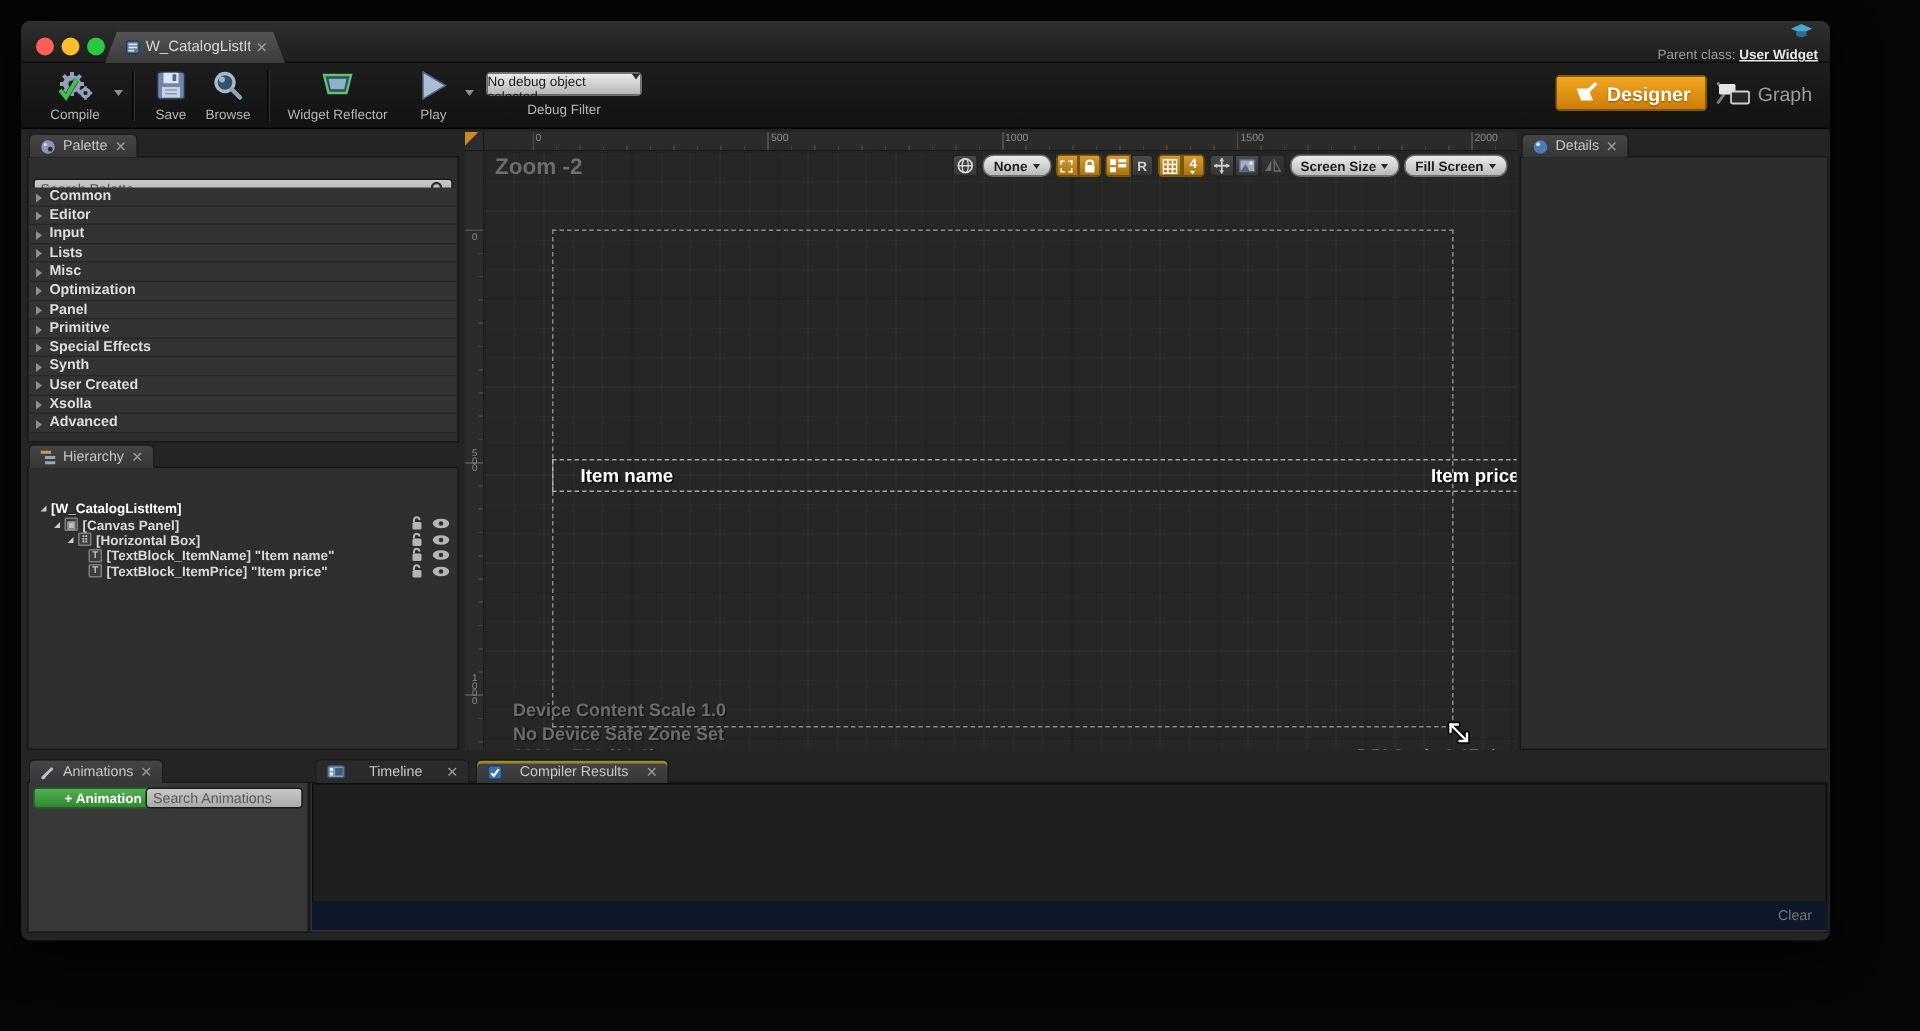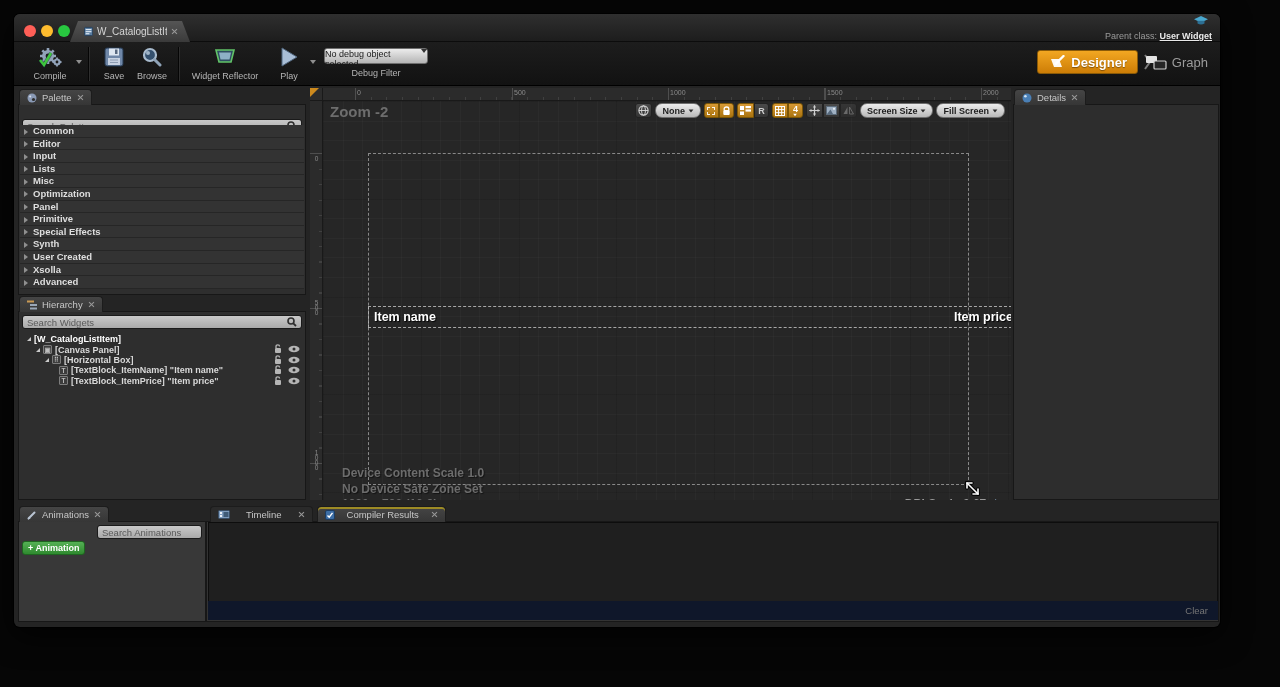--- a/index.html
+++ b/index.html
@@ -135,37 +135,37 @@
   .btn-light { height:15px; padding:0 6px; border-radius:7px;
                background:linear-gradient(#ececec,#b9b9b9); border:1px solid #6e6e6e;
                display:flex; align-items:center; gap:3px; }
   .btn-light span { font-size:9px; font-weight:bold; color:#1d1d1d; }
   .btn-light .caret { border-top-color:#2a2a2a; transform:scale(.8); }
   .dash-outer { left:45px; top:52px; width:601px; height:332px;
                 border:1px dashed rgba(190,190,190,.65); }
   .dash-hbox { left:45px; top:205px; width:649px; height:22px;
                border:1px dashed rgba(200,200,200,.8);
                display:flex; align-items:center; justify-content:space-between;
-               padding:0 3px 0 5px; }
+               padding:0 3px 0 18px; }
   .cv-text { font-size:12.5px; font-weight:bold; color:#ffffff; text-shadow:1px 1px 1px #000; }
   #devinfo { left:19px; top:365px; font-size:12px; font-weight:bold; color:#6c6c6c;
              line-height:15.5px; text-shadow:1px 1px 1px rgba(0,0,0,.5); }
   #dpiscale { right:10px; top:396px; display:flex; align-items:center; gap:4px; }
   #dpiscale span { font-size:12px; font-weight:bold; color:#9a9a9a; }
   #dpiscale .gear { font-size:12px; color:#7d96ad; font-family:"DejaVu Sans", sans-serif; }
   #cursor { left:640px; top:378px; }
 
   
   #details { left:999px; top:90px; width:206px; height:396px; background:#2d2d2d;
              border:1px solid #171717; }
 
   
   #animpanel { left:4px; top:507px; width:188px; height:101px; background:#383838;
                border:1px solid #171717; }
-  #btn-addanim { position:absolute; left:3px; top:19px; height:14px; padding:0 5px;
+  #btn-addanim { position:absolute; left:3px; top:3px; height:14px; padding:0 20px;
                  border-radius:3px; background:linear-gradient(#55b055,#2f8a2f);
                  border:1px solid #1e6620; display:flex; align-items:center; }
   #btn-addanim span { font-size:9px; font-weight:bold; color:#fff; }
   #animsearch { left:78px; right:3px; top:3px; }
   #outpanel { left:192px; top:507px; width:1013px; height:101px; background:#333;
               border:1px solid #171717; }
   #complog { position:absolute; left:1px; top:0; width:1010px; height:80px;
              background:#1f1f1f; border:1px solid #0d0d0d; }
   #outfooter { position:absolute; left:1px; bottom:1px; width:1010px; height:19px;
                background:#0f172a; display:flex; align-items:center; justify-content:flex-end;
@@ -342,27 +342,20 @@
       <div class="ptab">
         <svg width="10" height="10" viewBox="0 0 10 10">
           <rect x="0" y="0.5" width="7" height="2" fill="#c99a55"></rect>
           <rect x="3" y="4" width="7" height="2" fill="#9aa7b8"></rect>
           <rect x="3" y="7.5" width="7" height="2" fill="#9aa7b8"></rect>
         </svg>
         <span class="t">Hierarchy</span>
         <span class="x-icon"></span>
       </div>
     </div>
-    <div class="searchbox" style="top:3px;">
-      <input placeholder="Search Widgets" style="">
-      <svg class="mag" width="10" height="10" viewBox="0 0 10 10">
-        <circle cx="4" cy="4" r="3" fill="none" stroke="#2e2e2e" stroke-width="1.6"></circle>
-        <line x1="6.3" y1="6.3" x2="9" y2="9" stroke="#2e2e2e" stroke-width="1.8"></line>
-      </svg>
-    </div>
 
     <div class="abs" style="left:2px; right:2px; top:22px;">
       <div class="trow" style="padding-left:2px; color:#fff;">
         <span class="exp"></span>
         <span>[W_CatalogListItem]</span>
       </div>
       <div class="trow" style="padding-left:11px;">
         <span class="exp"></span>
         <span class="type-ico">▣</span>
         <span>[Canvas Panel]</span>

